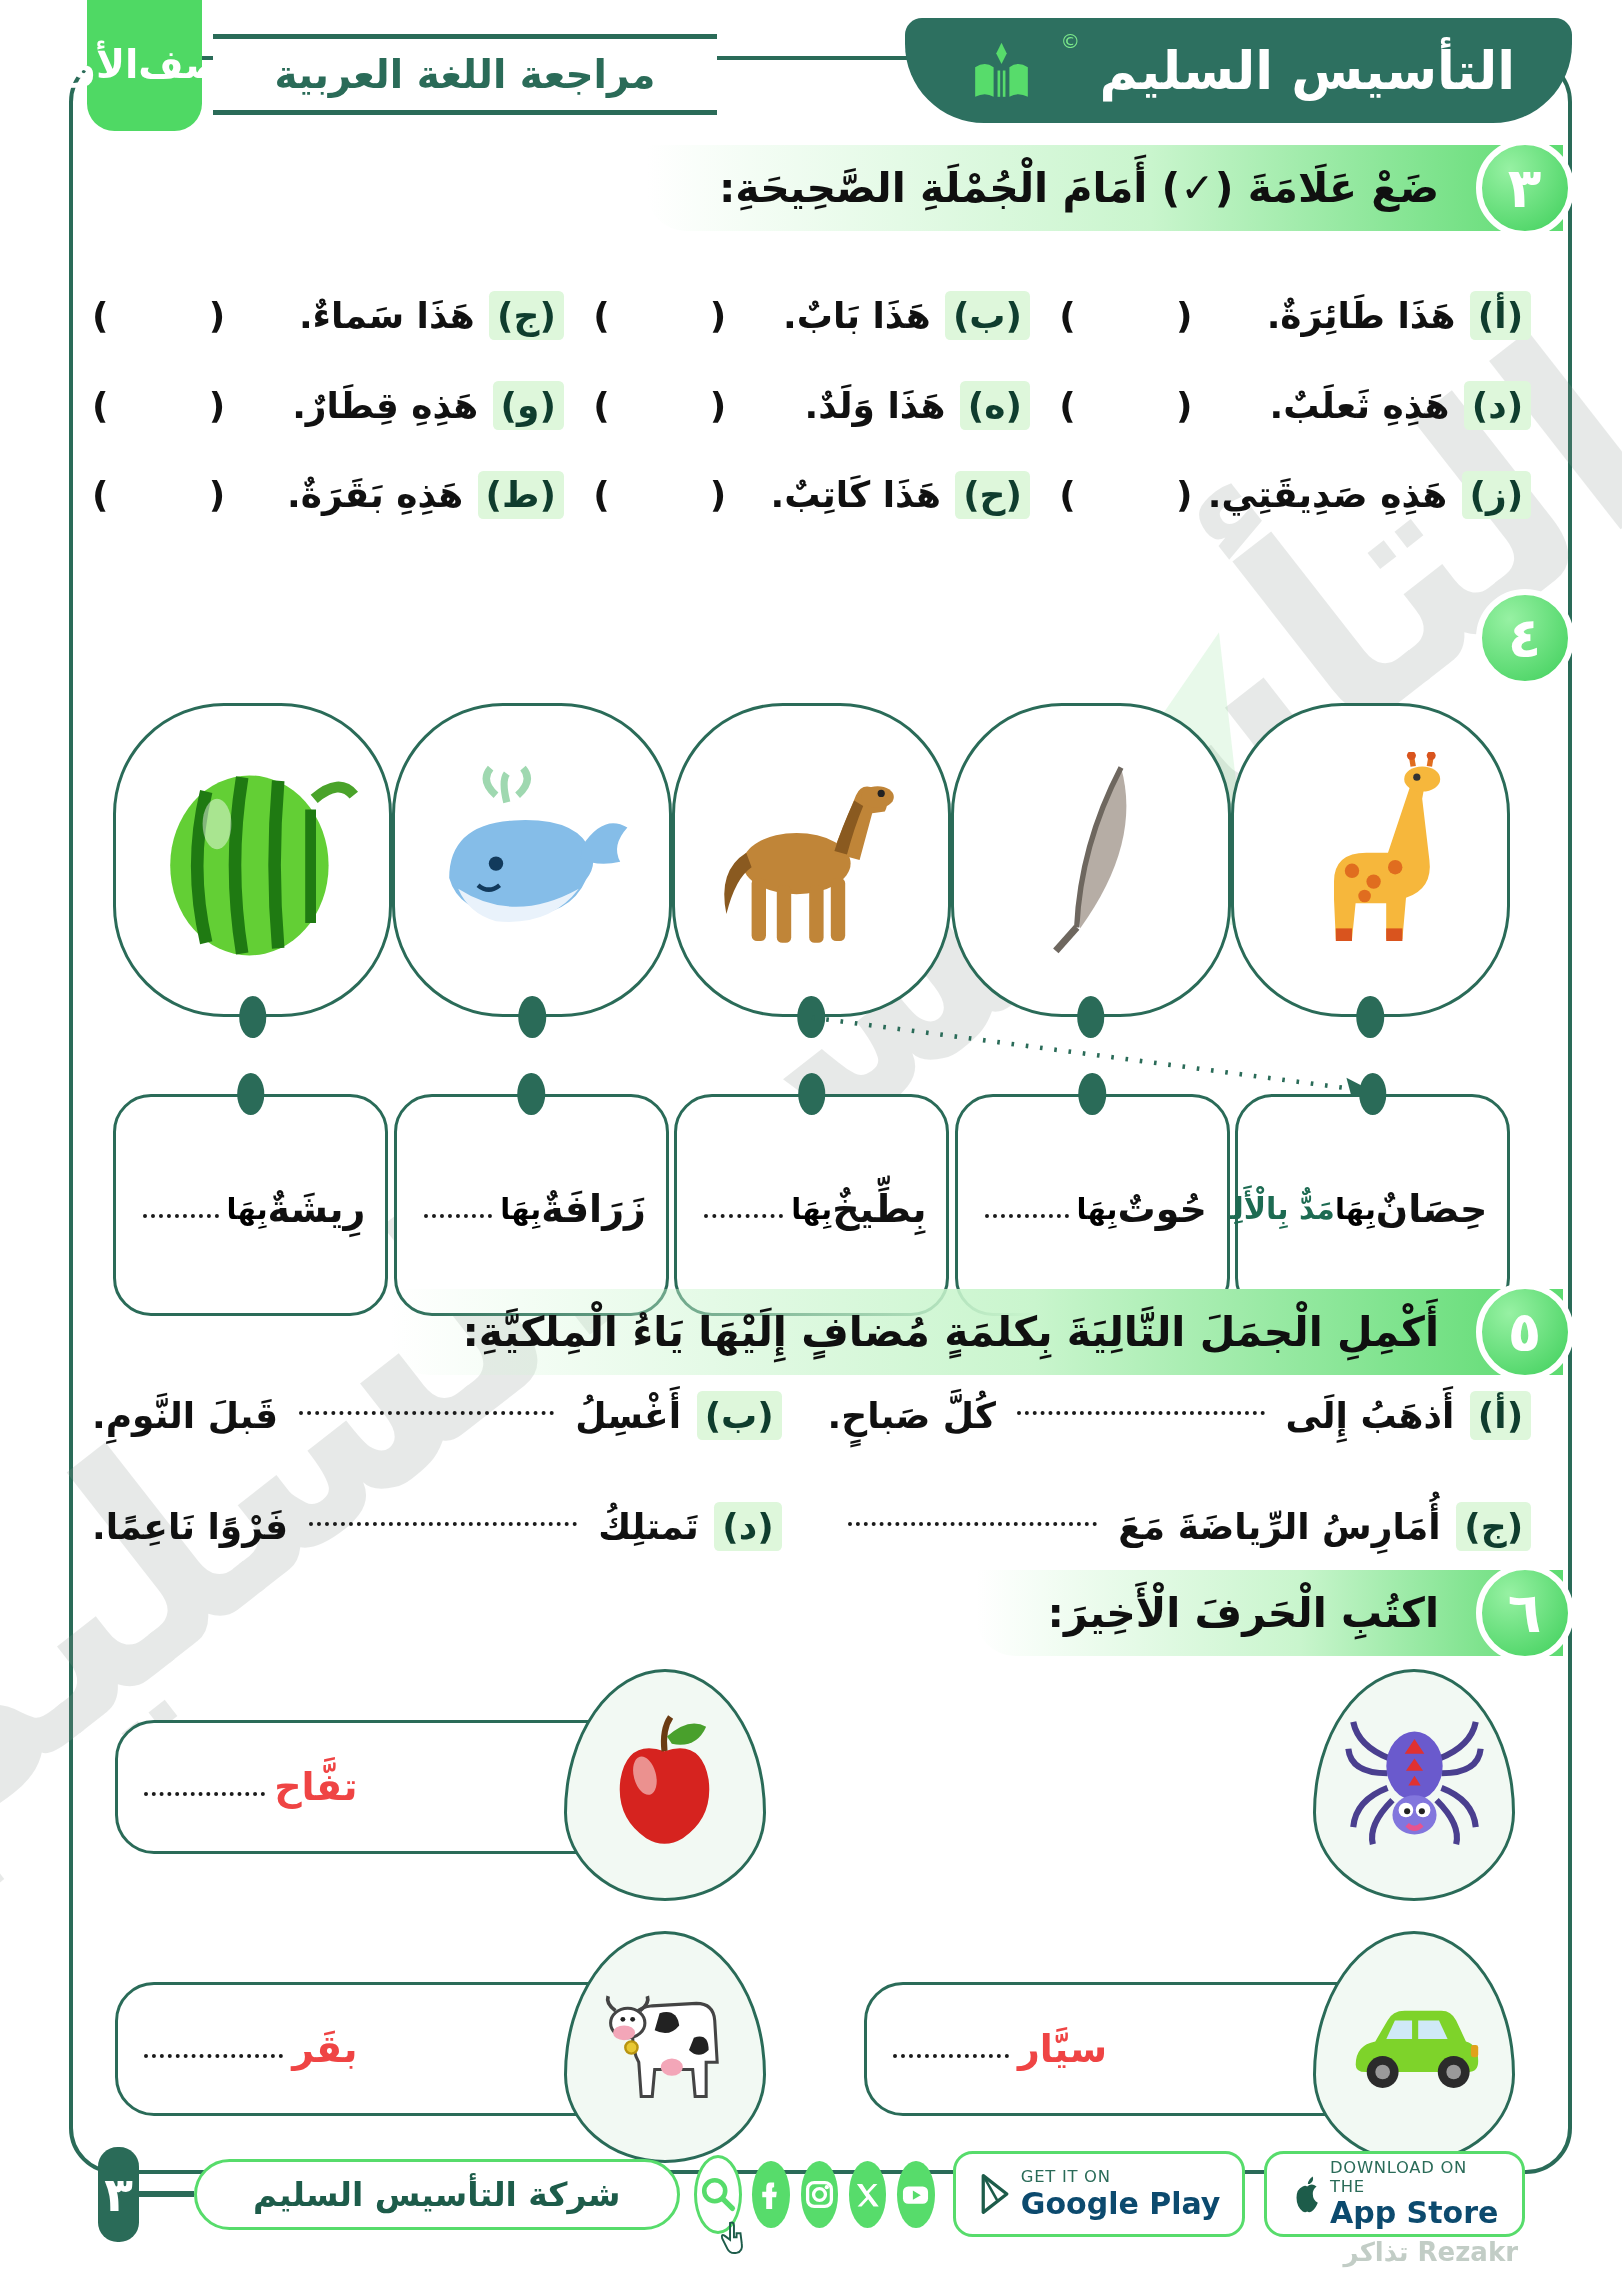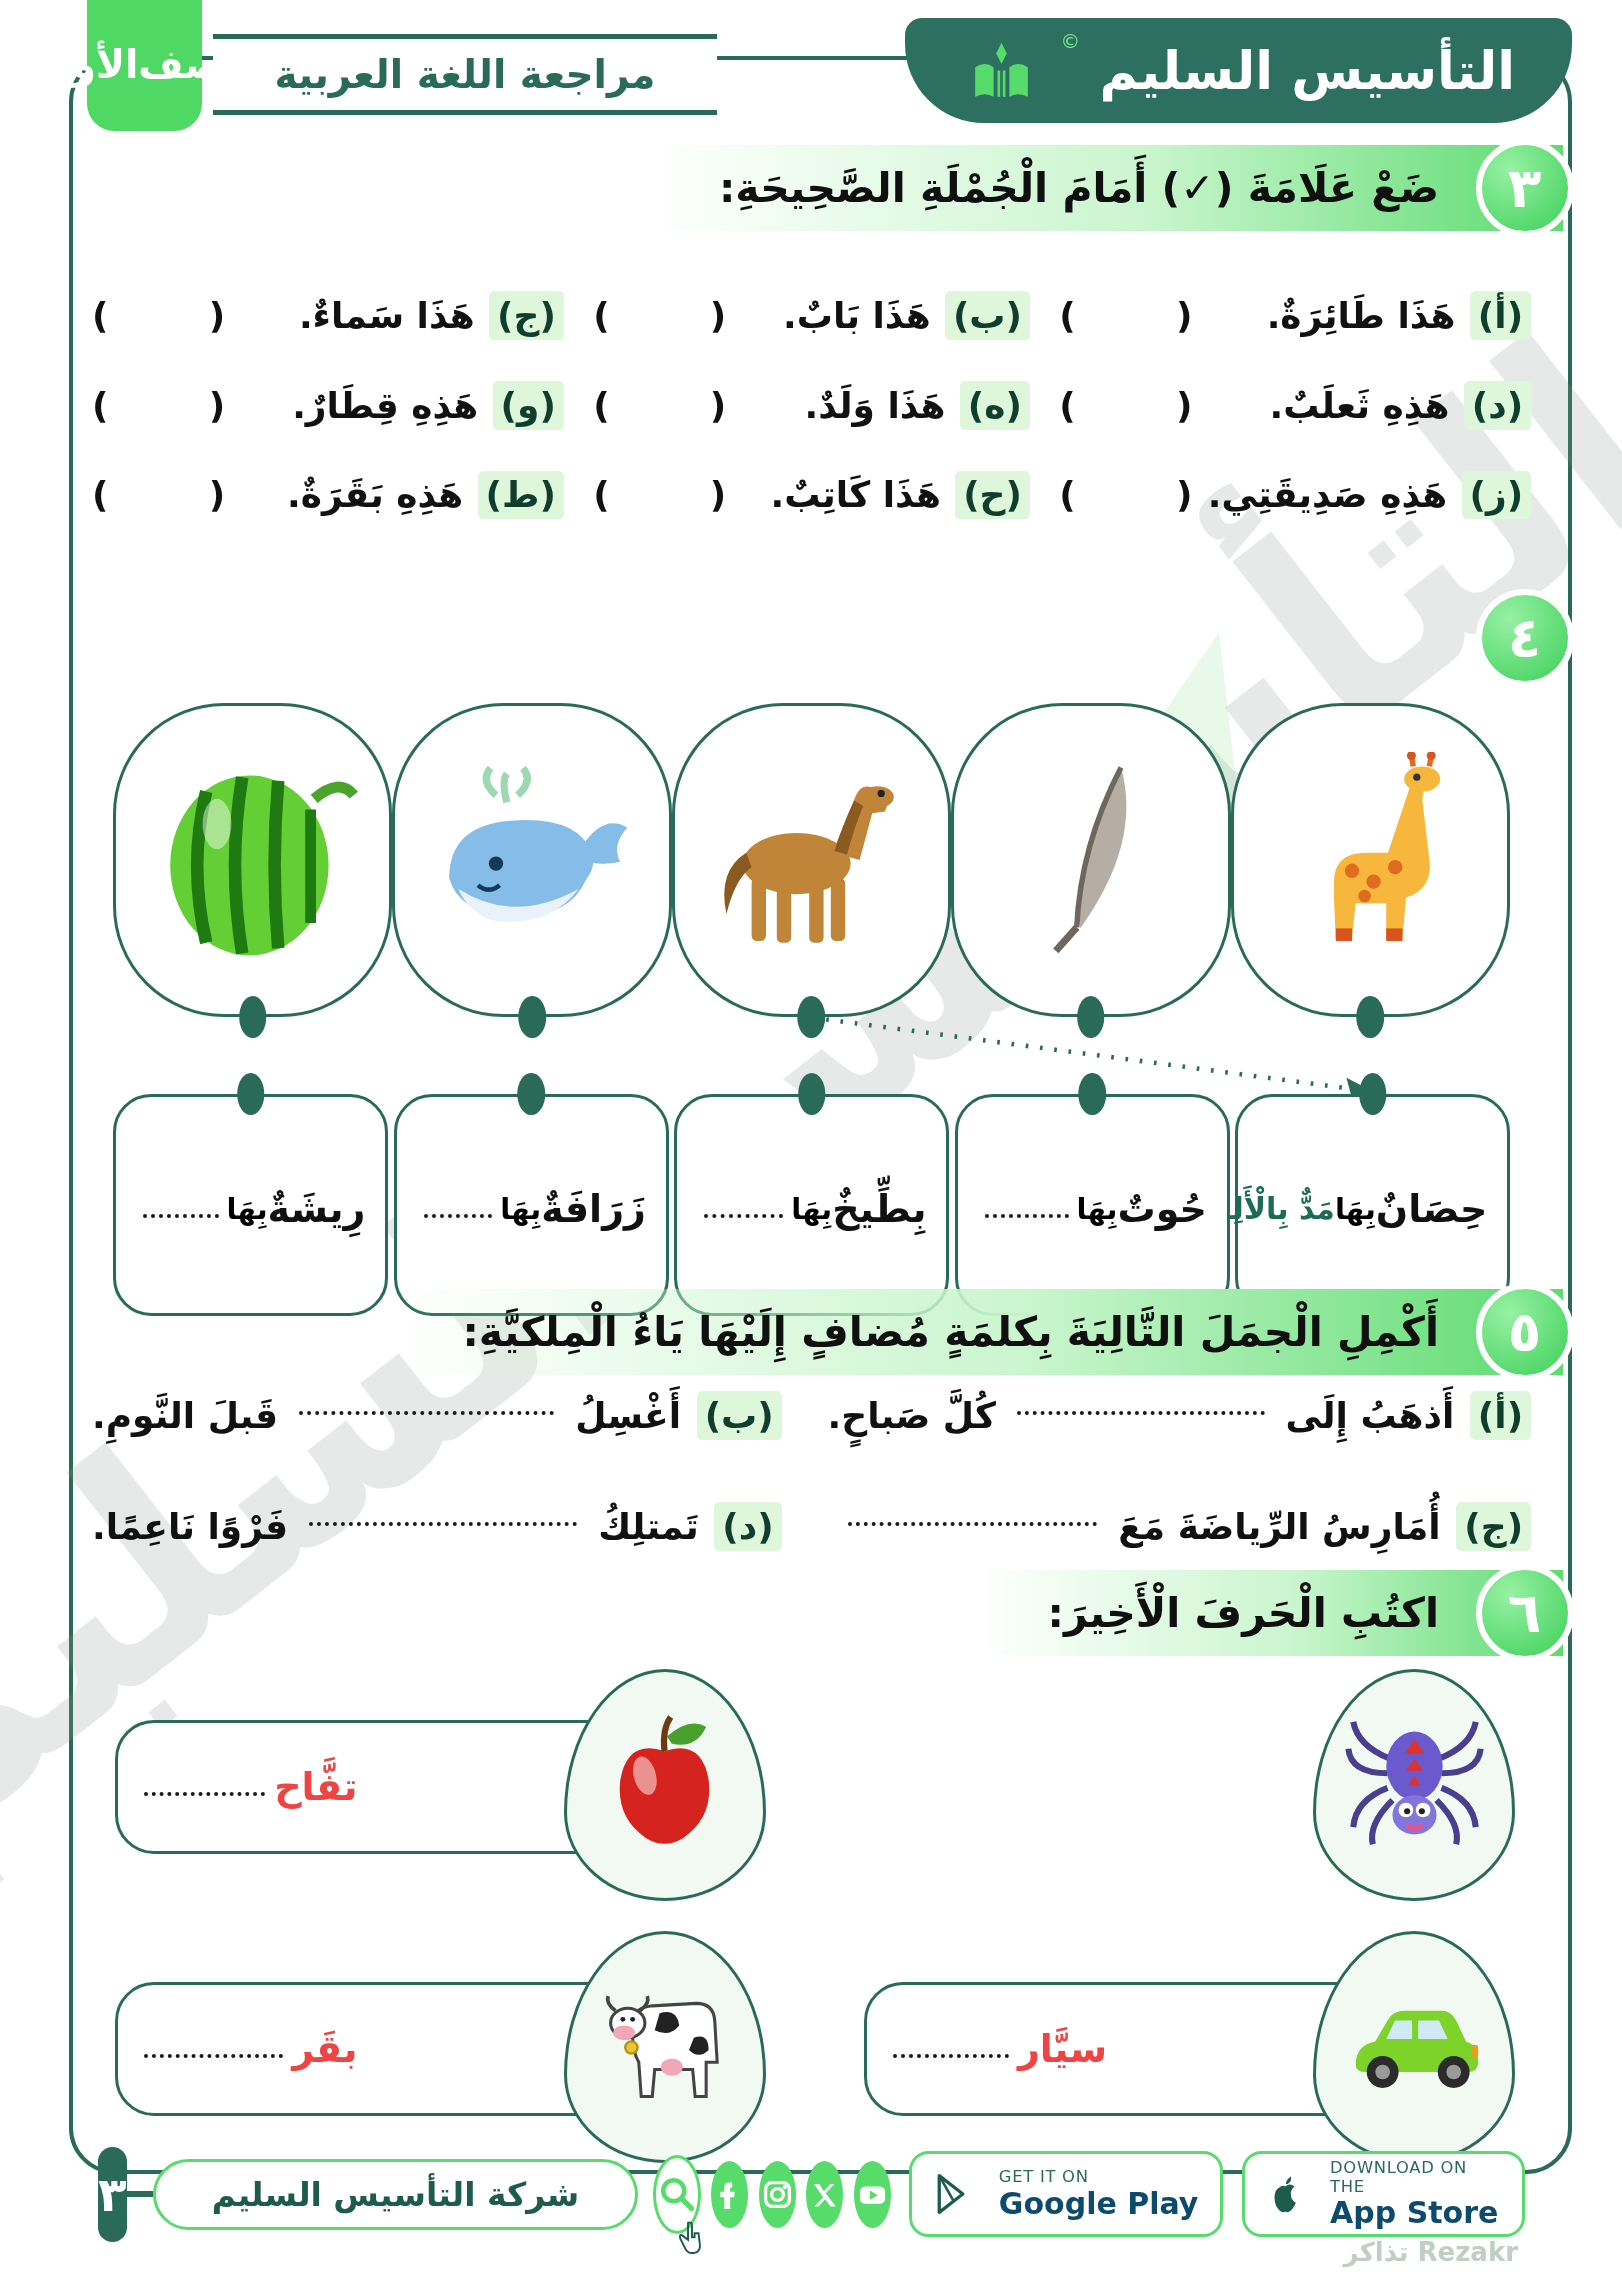--- a/index.html
+++ b/index.html
@@ -94,21 +94,21 @@
               font-size:47px;font-weight:bold;display:flex;align-items:center;justify-content:center;}
   .conn{width:98px;height:5.2px;background:#2a6b58;}
   .company-pill{border:3.9px solid #57dc6b;border-radius:46px;padding:13px 56px;font-size:33px;
                 font-weight:bold;color:#1d5c4a;background:#fff;white-space:nowrap;}
   .search-badge{width:73px;height:73px;border:3.9px solid #57dc6b;border-radius:50%;margin-left:14.4px;
                 display:flex;align-items:center;justify-content:center;background:#fff;position:relative;}
   .hand{position:absolute;left:19.6px;top:62px;}
   .soc{width:67px;height:67px;border-radius:50%;background:#57dc6b;margin-left:10.5px;
        display:flex;align-items:center;justify-content:center;}
   .store-badge{height:80px;border:3.9px solid #57dc6b;border-radius:19.6px;background:#fff;
-               display:flex;align-items:center;gap:27px;padding:0 22px;margin-left:18.3px;direction:ltr;}
+               display:flex;align-items:center;gap:5px;padding:0 22px;margin-left:18.3px;direction:ltr;}
   .store-txt{display:flex;flex-direction:column;line-height:1.1;}
   .store-small{font-size:16.4px;color:#2a6b58;letter-spacing:0.7px;}
   .store-big{font-size:30px;font-weight:bold;color:#0c4a6e;white-space:nowrap;}
 </style>
 </head>
 <body>
 
 <div class="page">
 
   <div class="frame"></div>

